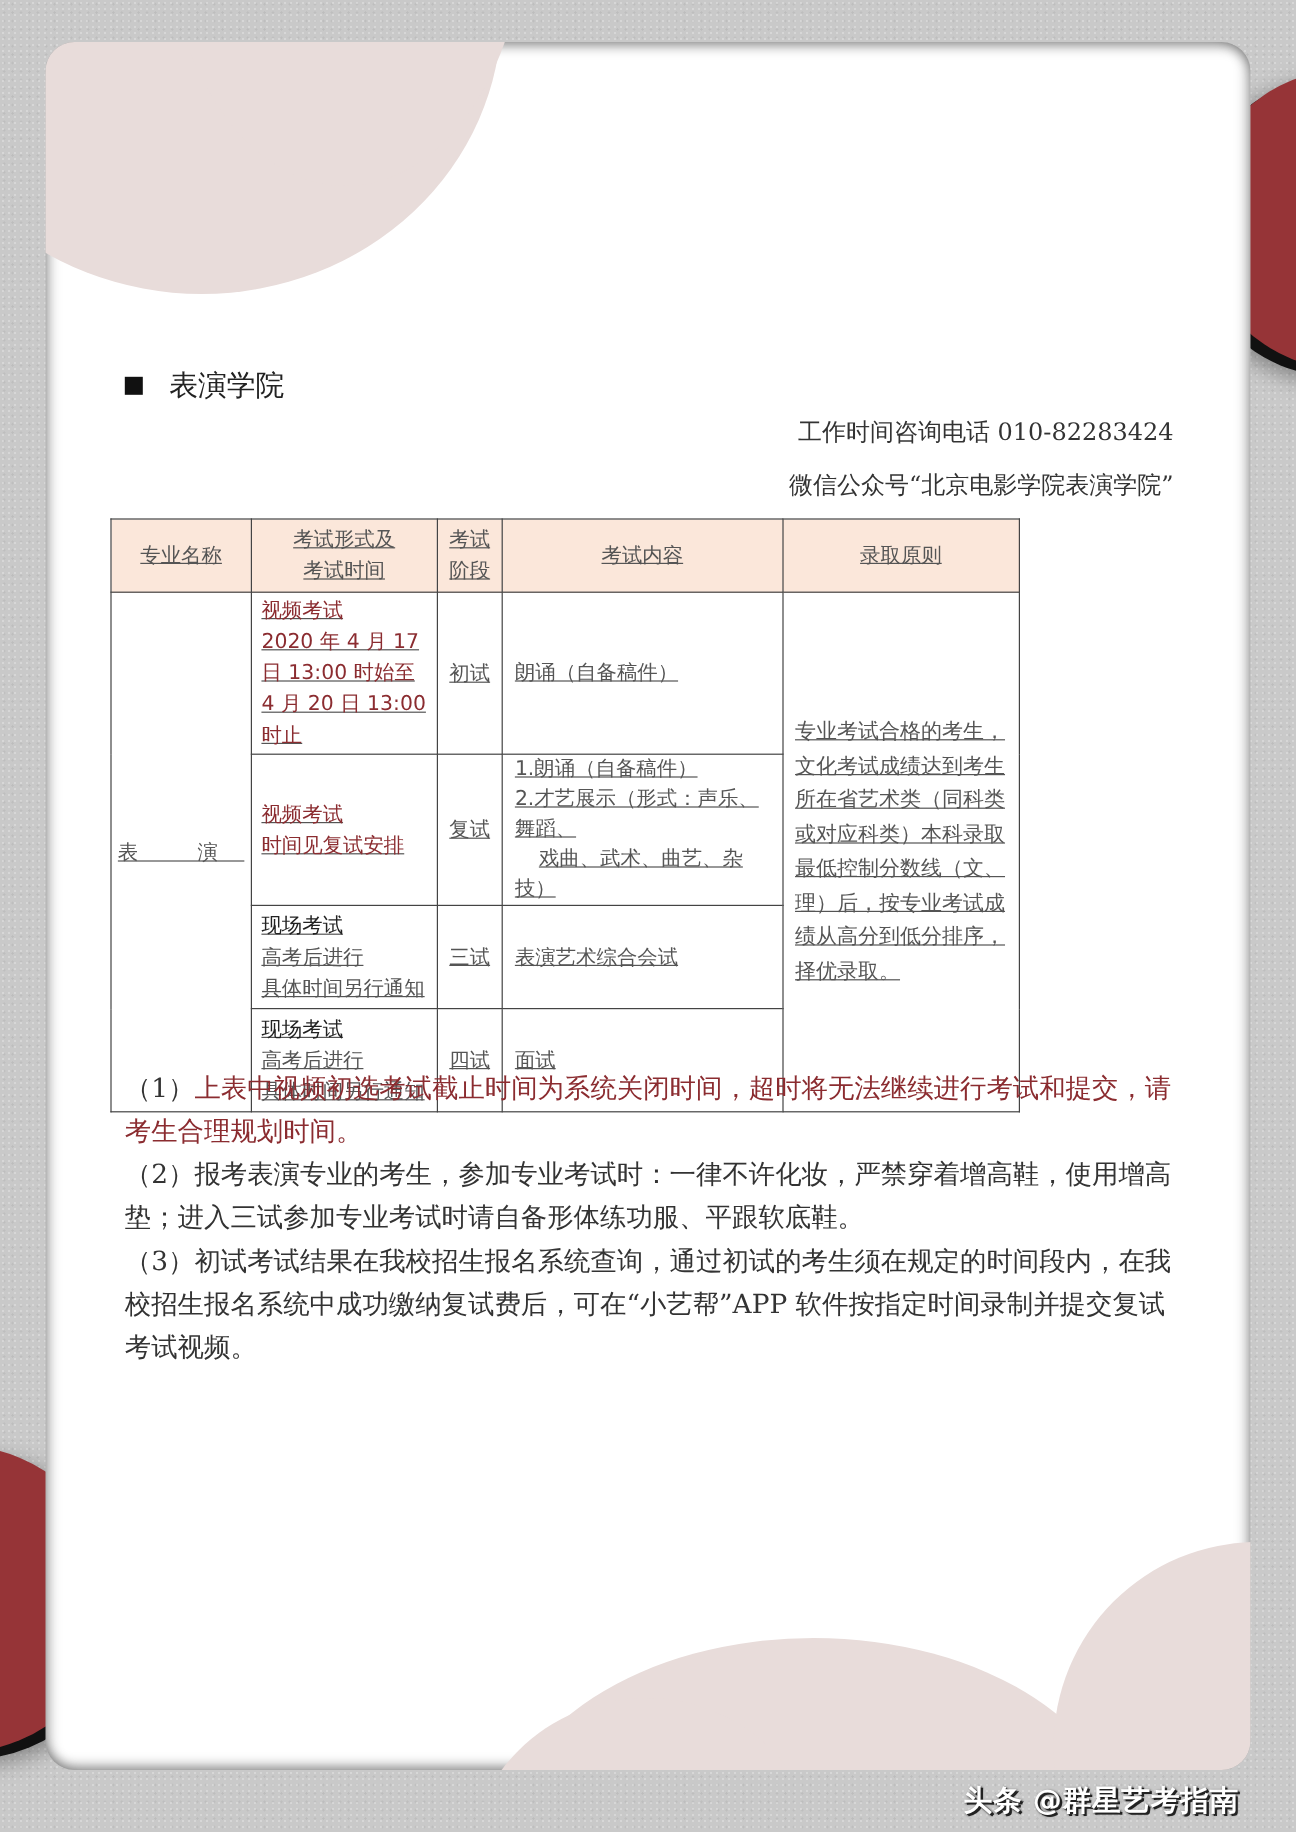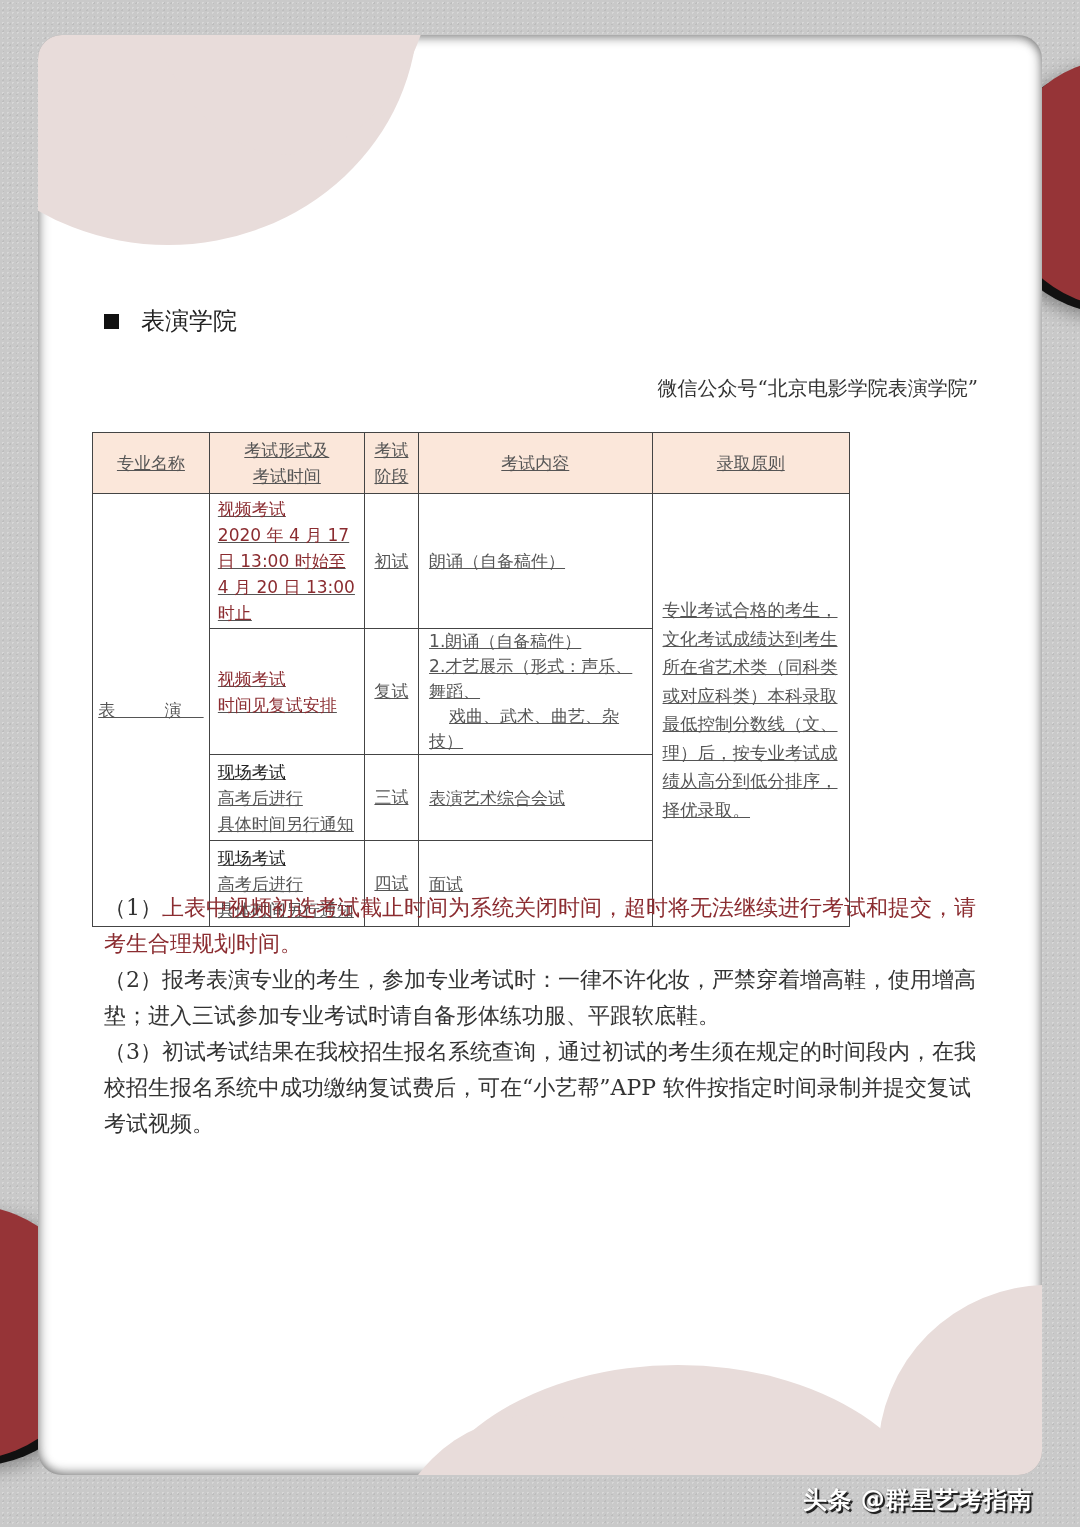--- a/index.html
+++ b/index.html
@@ -51,21 +51,22 @@
   <div class="blob" style="left:380px; top:1330px; width:520px; height:340px;"></div>
   <div class="blob" style="left:840px; top:1250px; width:340px; height:340px;"></div>
   <div class="blob" style="left:350px; top:1380px; width:300px; height:300px;"></div>
 
   <div class="content">
     <div class="section-title">
       <span class="bullet"></span>
       <span>表演学院</span>
     </div>
 
-    <div class="contact" style="top:340px;">微信公众号“北京电影学院表演学院”</div>
+    <div class="contact" style="top:312px;">工作时间咨询电话 010-82283424</div>
+    <div class="contact" style="top:356px;">微信公众号“北京电影学院表演学院”</div>
 
     <table class="exam">
       <colgroup>
         <col style="width:138px">
           <col style="width:180px">
           <col style="width:64px">
           <col style="width:283px">
           <col style="width:233px">
       </colgroup>
       <tbody>

